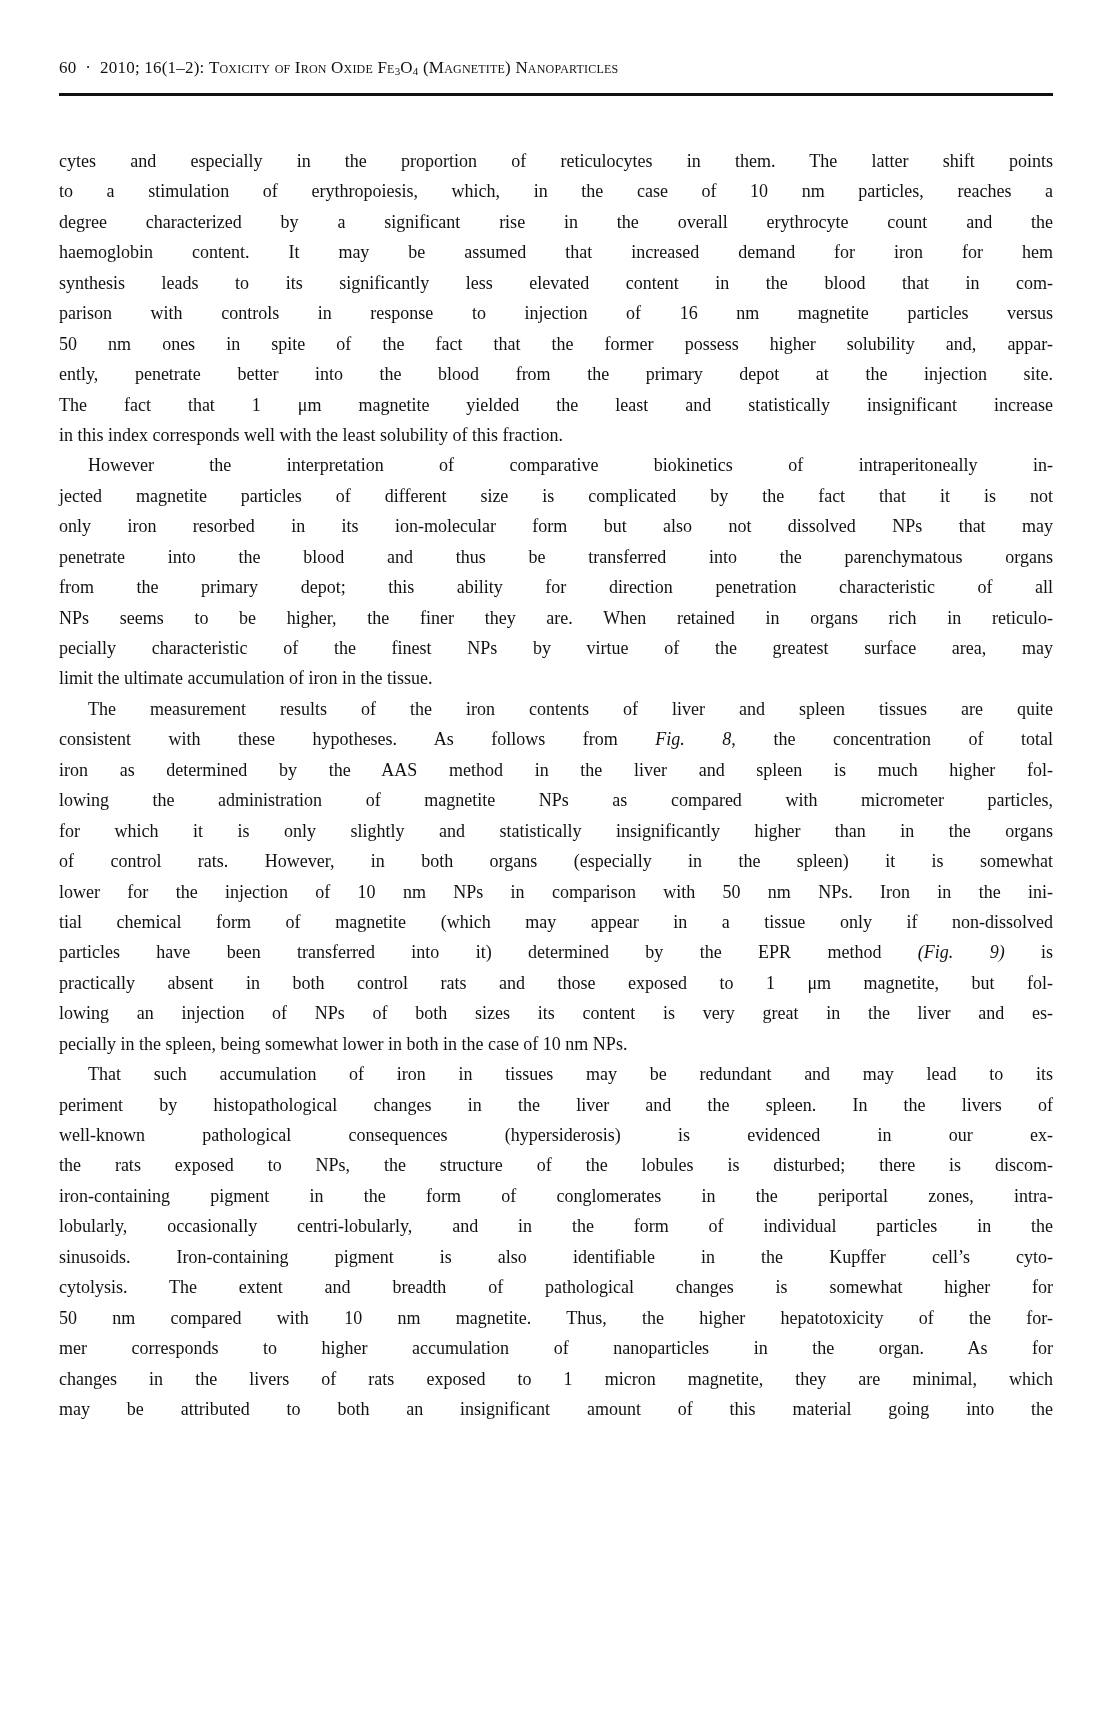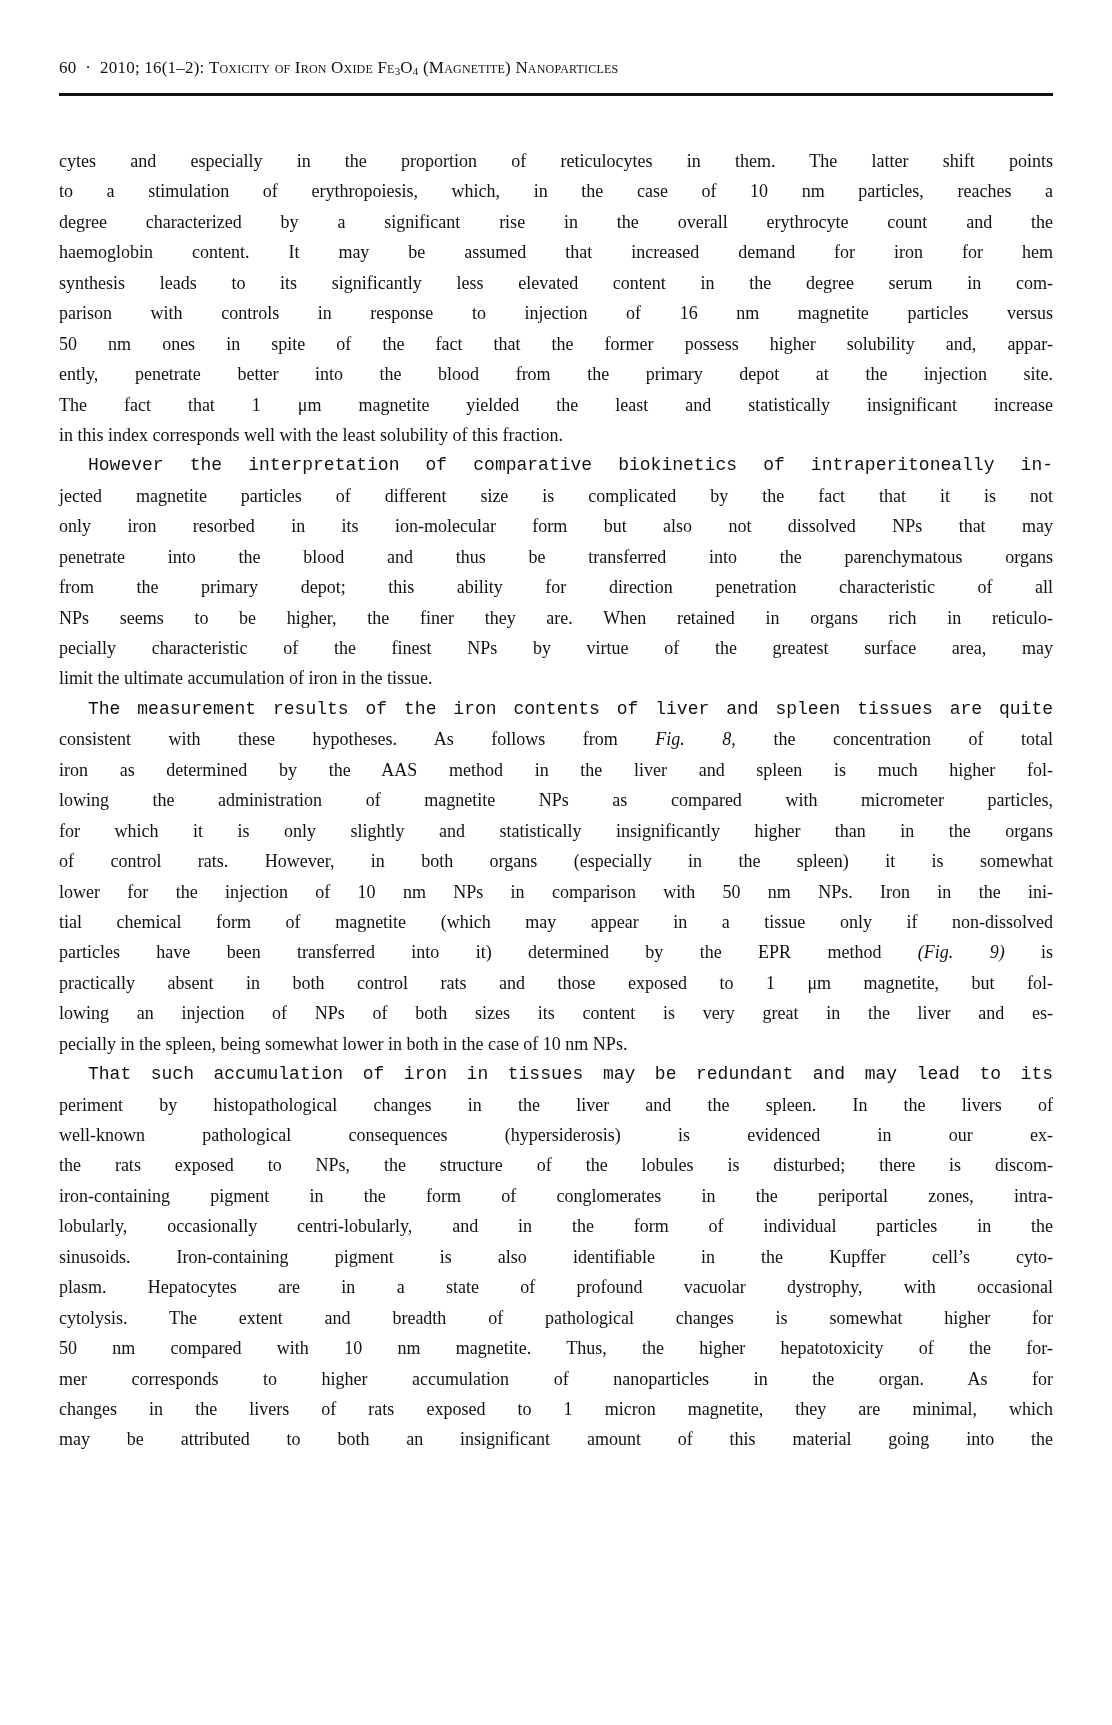--- a/index.html
+++ b/index.html
@@ -7,41 +7,41 @@
          font-family: "Liberation Serif", "DejaVu Serif", serif; color: #111; }
   .header { position: absolute; left: 59px; top: 58px; width: 994px;
             font-size: 17px; letter-spacing: 0.2px; white-space: nowrap; }
   .header .sc { font-variant: small-caps; }
   .header sub { font-size: 11px; vertical-align: -2px; line-height: 0; }
   .rule { position: absolute; left: 59px; top: 93px; width: 994px; height: 3px; background: #111; }
   .body-text { position: absolute; left: 59px; top: 146px; width: 994px; font-size: 18px; }
   .line { height: 30.45px; line-height: 30.45px; white-space: nowrap; overflow: visible;
           text-align: justify; text-align-last: justify; }
   .line.last { text-align-last: left; }
-  .line.indent { padding-left: 29px; font-family: Liberation Mono, monospace; }
+  .line.indent { padding-left: 29px; }
   .line i { font-style: italic; }
 </style>
 </head>
 <body>
 
 <div class="header">
   <span>60</span>
   &nbsp;<span>·</span>&nbsp;
   <span>2010; 16(1–2):</span>
   <span class="sc"><span>Toxicity of Iron Oxide Fe</span><sub>3</sub><span>O</span><sub>4</sub><span> (Magnetite) Nanoparticles</span></span>
 </div>
 <div class="rule"></div>
 
 <div class="body-text" id="body-text">
     <div>
       <div class="line">cytes and especially in the proportion of reticulocytes in them. The latter shift points</div>
       <div class="line">to a stimulation of erythropoiesis, which, in the case of 10 nm particles, reaches a</div>
       <div class="line">degree characterized by a significant rise in the overall erythrocyte count and the</div>
       <div class="line">haemoglobin content. It may be assumed that increased demand for iron for hem</div>
-      <div class="line">synthesis leads to its significantly less elevated content in the degree serum in com-</div>
+      <div class="line">synthesis leads to its significantly less elevated content in the blood that in com-</div>
       <div class="line">parison with controls in response to injection of 16 nm magnetite particles versus</div>
       <div class="line">50 nm ones in spite of the fact that the former possess higher solubility and, appar-</div>
       <div class="line">ently, penetrate better into the blood from the primary depot at the injection site.</div>
       <div class="line">The fact that 1 μm magnetite yielded the least and statistically insignificant increase</div>
       <div class="line last">in this index corresponds well with the least solubility of this fraction.</div>
     </div>
     <div>
       <div class="line indent">However the interpretation of comparative biokinetics of intraperitoneally in-</div>
       <div class="line">jected magnetite particles of different size is complicated by the fact that it is not</div>
       <div class="line">only iron resorbed in its ion-molecular form but also not dissolved NPs that may</div>
@@ -66,20 +66,19 @@
       <div class="line last">pecially in the spleen, being somewhat lower in both in the case of 10 nm NPs.</div>
     </div>
     <div>
       <div class="line indent">That such accumulation of iron in tissues may be redundant and may lead to its</div>
       <div class="line">periment by histopathological changes in the liver and the spleen. In the livers of</div>
       <div class="line">well-known pathological consequences (hypersiderosis) is evidenced in our ex-</div>
       <div class="line">the rats exposed to NPs, the structure of the lobules is disturbed; there is discom-</div>
       <div class="line">iron-containing pigment in the form of conglomerates in the periportal zones, intra-</div>
       <div class="line">lobularly, occasionally centri-lobularly, and in the form of individual particles in the</div>
       <div class="line">sinusoids. Iron-containing pigment is also identifiable in the Kupffer cell’s cyto-</div>
-      <div class="line">plasm. Hepatocytes are in a state of profound vacuolar dystrophy, with occasional</div>
       <div class="line">cytolysis. The extent and breadth of pathological changes is somewhat higher for</div>
       <div class="line">50 nm compared with 10 nm magnetite. Thus, the higher hepatotoxicity of the for-</div>
       <div class="line">mer corresponds to higher accumulation of nanoparticles in the organ. As for</div>
       <div class="line">changes in the livers of rats exposed to 1 micron magnetite, they are minimal, which</div>
       <div class="line">may be attributed to both an insignificant amount of this material going into the</div>
     </div>
   </div>
 
 </body></html>

